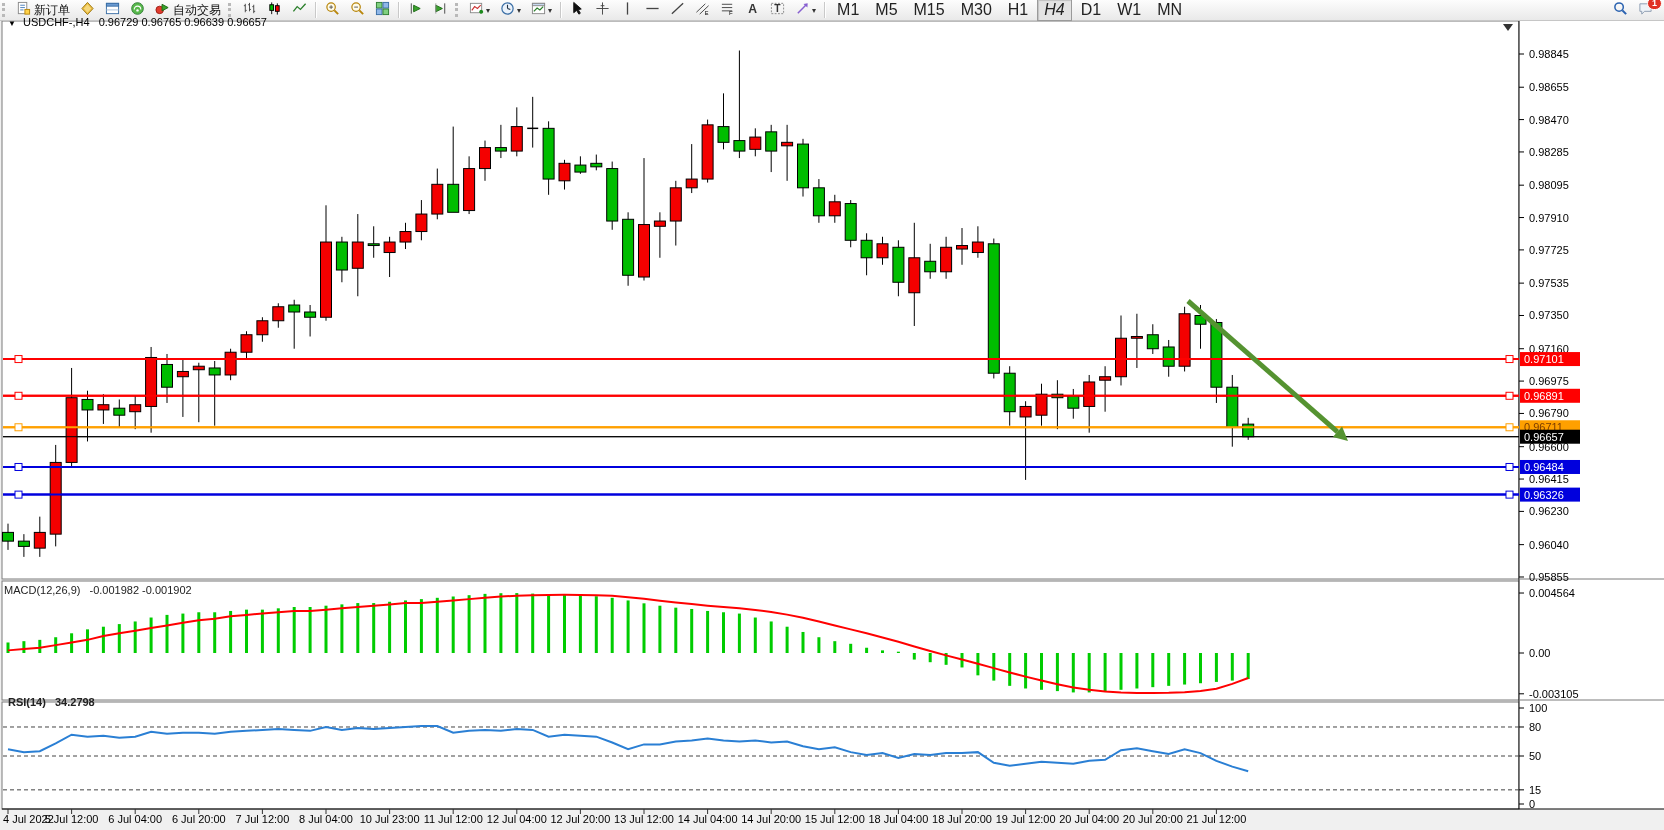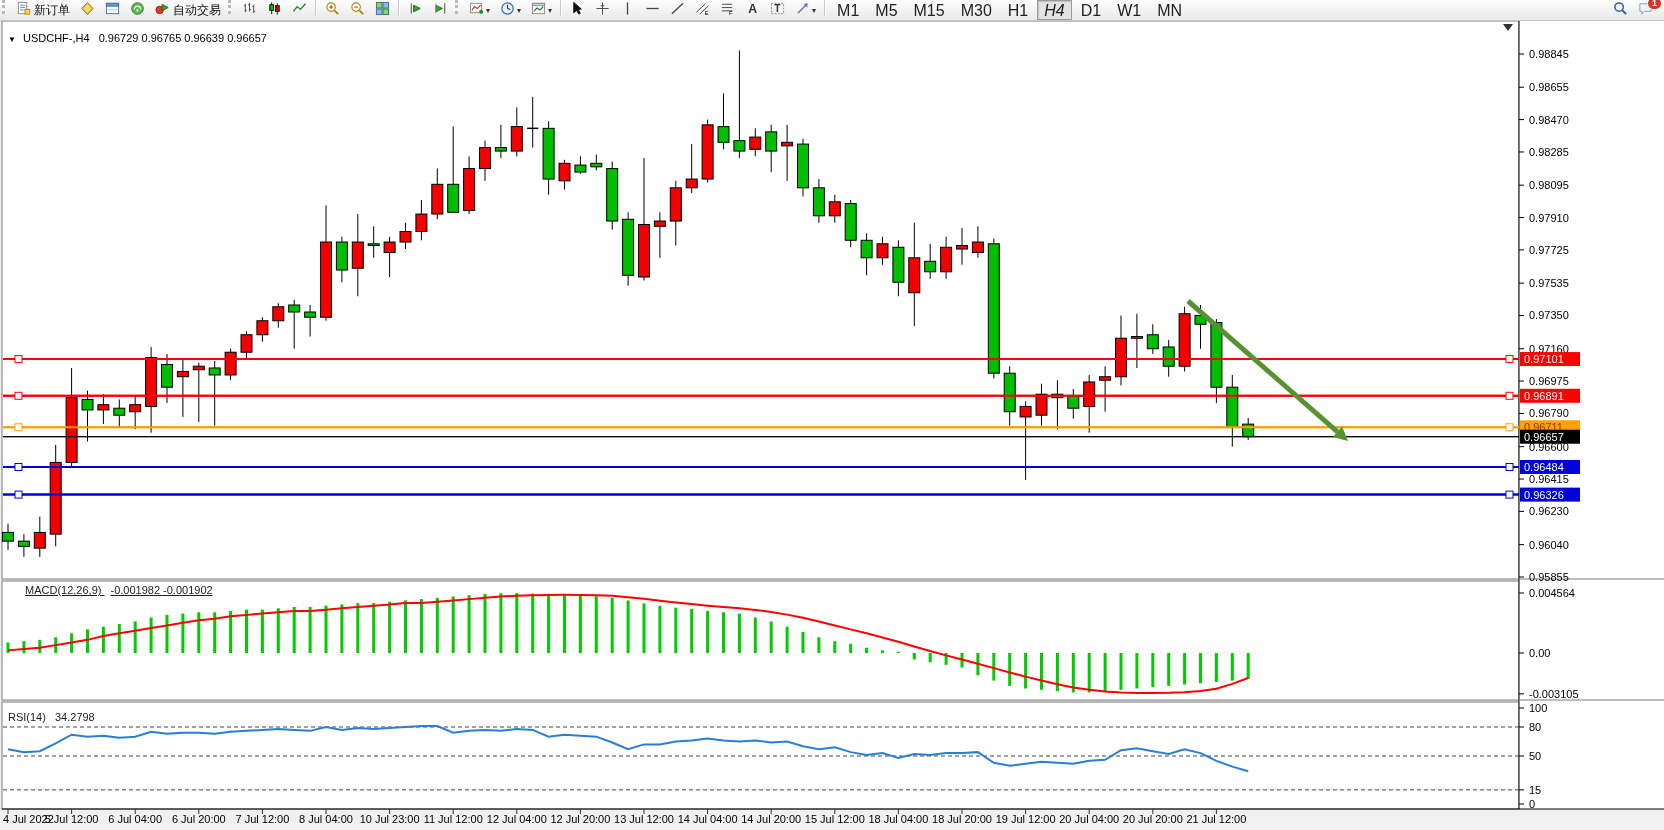--- a/index.html
+++ b/index.html
@@ -1,37 +1,37 @@
 <!DOCTYPE html>
 <html><head>
 <meta charset="utf-8">
 <style>
   html,body{margin:0;padding:0;background:#f0f0f0;width:1664px;height:830px;overflow:hidden;
     font-family:"Liberation Sans",sans-serif;-webkit-font-smoothing:none;}
   
-  #toolbar{position:absolute;left:0;top:0;width:1664px;height:20px;display:flex;
+  #toolbar{position:absolute;left:0;top:0;width:1664px;height:20px;display:flex;align-items:center;
     background:linear-gradient(#fdfdfd,#e9e9e9);border-bottom:1px solid #c6c6c6;z-index:5;}
   .tb-btn{display:inline-flex;align-items:center;height:18px;padding:0 3px;margin:0 1px;border:1px solid transparent;cursor:default;}
   .tb-btn svg{width:15px;height:15px;}
   .tb-label{font-size:12px;color:#111;margin-left:3px;white-space:nowrap;}
   .caret{font-size:8px;color:#333;margin-left:2px;}
   .grip{width:3px;height:14px;border-left:3px dotted #b9b9b9;margin:0 3px 0 2px;}
   .sep{width:1px;height:16px;background:#c9c9c9;border-right:1px solid #fff;margin:0 3px;}
   .tf-btn{font-size:16px;color:#222;padding:1px 6px;margin:0 1px;border:1px solid transparent;}
   .tf-btn.active{background:#e3e3e3;border:1px solid #9a9a9a;box-shadow:inset 1px 1px 1px rgba(0,0,0,.15);font-style:italic;}
   .right-icons{margin-left:auto;display:flex;align-items:center;margin-right:6px;}
   .badge{position:absolute;top:-4px;right:-6px;background:#e03024;color:#fff;font-size:9px;font-weight:bold;
     border-radius:7px;min-width:11px;height:11px;line-height:11px;text-align:center;padding:0 1px;border:1px solid #fff;}
   
   #chart-svg{position:absolute;left:0;top:20px;}
   .panel-label{position:absolute;font-size:11px;color:#000;z-index:6;white-space:nowrap;}
-  #sym-label{left:8px;top:32px;}
+  #sym-label{left:8px;top:16px;}
   #sym-label .tri{font-size:8px;color:#000;margin-right:4px;}
-  #macd-label{left:25px;top:584px;color:#222;text-decoration:underline;}
-  #rsi-label{left:8px;top:711px;color:#222;}
+  #macd-label{left:4px;top:584px;color:#222;}
+  #rsi-label{left:8px;top:696px;color:#222;font-weight:bold;}
   .val-sp{margin-left:6px;}
   text{font-family:"Liberation Sans",sans-serif;}
 </style>
 </head>
 <body>
 
 <div id="toolbar">
     <div class="grip"></div>
     <div class="tb-btn">
       <span><svg viewBox="0 0 16 16">

